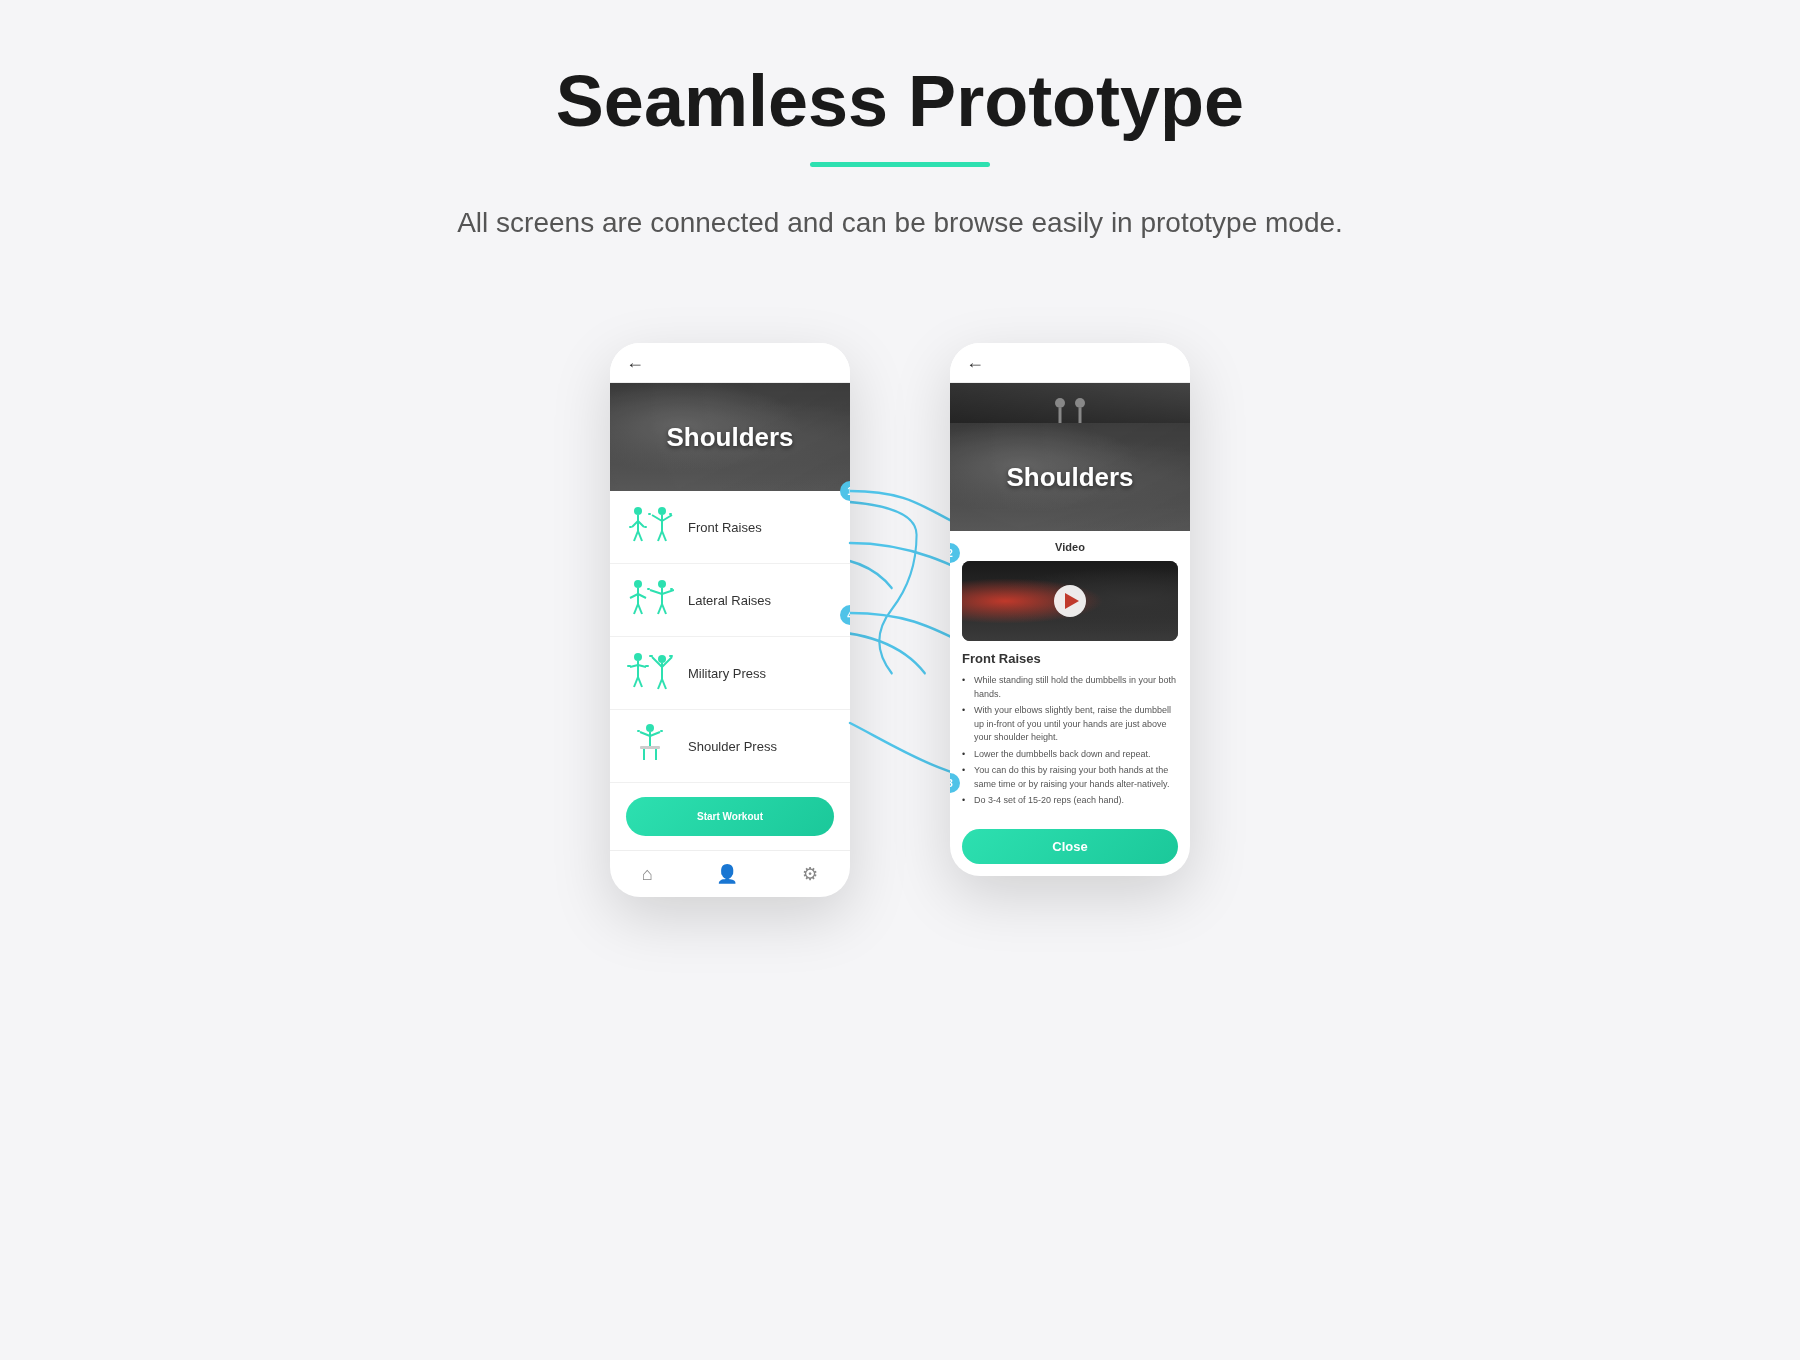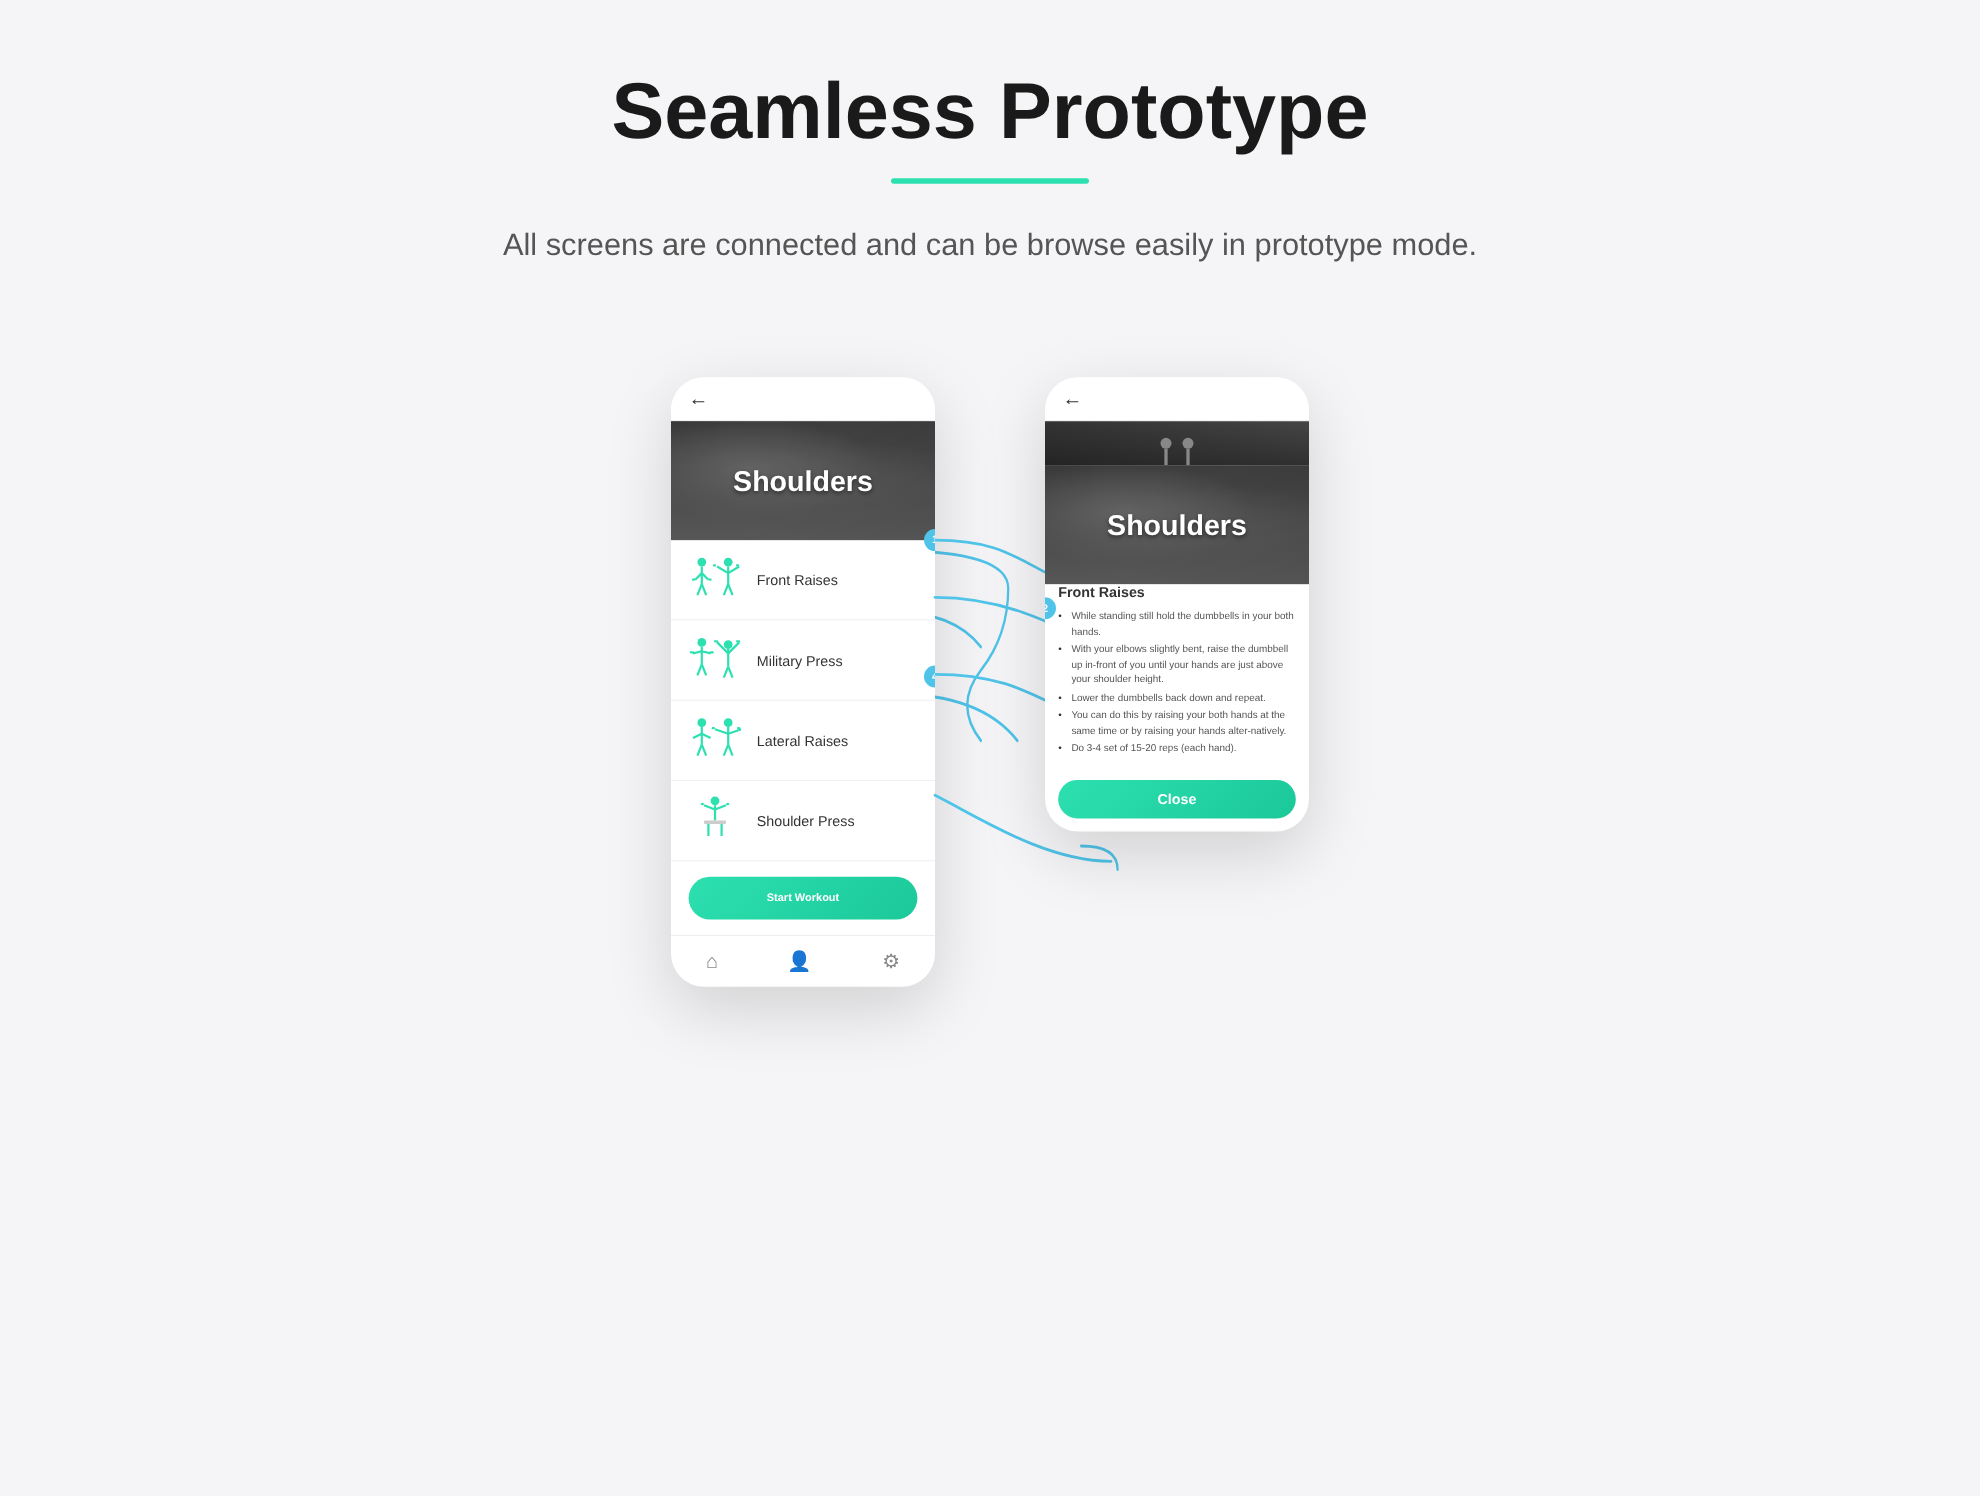--- a/index.html
+++ b/index.html
@@ -359,46 +359,20 @@
             <line x1="36" y1="18" x2="26" y2="12" stroke="#2de0b0" stroke-width="2"></line>
             <line x1="36" y1="18" x2="46" y2="12" stroke="#2de0b0" stroke-width="2"></line>
             <line x1="36" y1="28" x2="32" y2="38" stroke="#2de0b0" stroke-width="2"></line>
             <line x1="36" y1="28" x2="40" y2="38" stroke="#2de0b0" stroke-width="2"></line>
 
             <rect x="22" y="10" width="3" height="2" fill="#2de0b0" rx="1"></rect>
             <rect x="43" y="10" width="3" height="2" fill="#2de0b0" rx="1"></rect>
           </svg>
         </div>
         <span class="exercise-name">Front Raises</span>
-      </div>
-
-      <div class="exercise-item">
-        <div class="exercise-icon">
-          <svg viewBox="0 0 48 48" width="48" height="48">
-
-            <circle cx="12" cy="8" r="4" fill="#2de0b0"></circle>
-            <line x1="12" y1="12" x2="12" y2="28" stroke="#2de0b0" stroke-width="2"></line>
-            <line x1="12" y1="16" x2="4" y2="18" stroke="#2de0b0" stroke-width="2"></line>
-            <line x1="12" y1="16" x2="20" y2="18" stroke="#2de0b0" stroke-width="2"></line>
-            <rect x="1" y="16" width="4" height="2" fill="#2de0b0" rx="1"></rect>
-            <rect x="19" y="16" width="4" height="2" fill="#2de0b0" rx="1"></rect>
-            <line x1="12" y1="28" x2="8" y2="38" stroke="#2de0b0" stroke-width="2"></line>
-            <line x1="12" y1="28" x2="16" y2="38" stroke="#2de0b0" stroke-width="2"></line>
-
-            <circle cx="36" cy="10" r="4" fill="#2de0b0"></circle>
-            <line x1="36" y1="14" x2="36" y2="30" stroke="#2de0b0" stroke-width="2"></line>
-            <line x1="36" y1="18" x2="26" y2="8" stroke="#2de0b0" stroke-width="2"></line>
-            <line x1="36" y1="18" x2="46" y2="8" stroke="#2de0b0" stroke-width="2"></line>
-            <rect x="23" y="6" width="4" height="2" fill="#2de0b0" rx="1"></rect>
-            <rect x="43" y="6" width="4" height="2" fill="#2de0b0" rx="1"></rect>
-            <line x1="36" y1="30" x2="32" y2="40" stroke="#2de0b0" stroke-width="2"></line>
-            <line x1="36" y1="30" x2="40" y2="40" stroke="#2de0b0" stroke-width="2"></line>
-          </svg>
-        </div>
-        <span class="exercise-name">Military Press</span>
       </div>
 
       <div class="exercise-item">
         <div class="exercise-icon">
           <svg viewBox="0 0 48 48" width="48" height="48">
             <circle cx="12" cy="8" r="4" fill="#2de0b0"></circle>
             <line x1="12" y1="12" x2="12" y2="28" stroke="#2de0b0" stroke-width="2"></line>
             <line x1="12" y1="18" x2="4" y2="22" stroke="#2de0b0" stroke-width="2"></line>
             <line x1="12" y1="18" x2="20" y2="22" stroke="#2de0b0" stroke-width="2"></line>
             <line x1="12" y1="28" x2="8" y2="38" stroke="#2de0b0" stroke-width="2"></line>
@@ -413,20 +387,46 @@
             <line x1="36" y1="28" x2="40" y2="38" stroke="#2de0b0" stroke-width="2"></line>
           </svg>
         </div>
         <span class="exercise-name">Lateral Raises</span>
       </div>
 
       <div class="exercise-item">
         <div class="exercise-icon">
           <svg viewBox="0 0 48 48" width="48" height="48">
 
+            <circle cx="12" cy="8" r="4" fill="#2de0b0"></circle>
+            <line x1="12" y1="12" x2="12" y2="28" stroke="#2de0b0" stroke-width="2"></line>
+            <line x1="12" y1="16" x2="4" y2="18" stroke="#2de0b0" stroke-width="2"></line>
+            <line x1="12" y1="16" x2="20" y2="18" stroke="#2de0b0" stroke-width="2"></line>
+            <rect x="1" y="16" width="4" height="2" fill="#2de0b0" rx="1"></rect>
+            <rect x="19" y="16" width="4" height="2" fill="#2de0b0" rx="1"></rect>
+            <line x1="12" y1="28" x2="8" y2="38" stroke="#2de0b0" stroke-width="2"></line>
+            <line x1="12" y1="28" x2="16" y2="38" stroke="#2de0b0" stroke-width="2"></line>
+
+            <circle cx="36" cy="10" r="4" fill="#2de0b0"></circle>
+            <line x1="36" y1="14" x2="36" y2="30" stroke="#2de0b0" stroke-width="2"></line>
+            <line x1="36" y1="18" x2="26" y2="8" stroke="#2de0b0" stroke-width="2"></line>
+            <line x1="36" y1="18" x2="46" y2="8" stroke="#2de0b0" stroke-width="2"></line>
+            <rect x="23" y="6" width="4" height="2" fill="#2de0b0" rx="1"></rect>
+            <rect x="43" y="6" width="4" height="2" fill="#2de0b0" rx="1"></rect>
+            <line x1="36" y1="30" x2="32" y2="40" stroke="#2de0b0" stroke-width="2"></line>
+            <line x1="36" y1="30" x2="40" y2="40" stroke="#2de0b0" stroke-width="2"></line>
+          </svg>
+        </div>
+        <span class="exercise-name">Military Press</span>
+      </div>
+
+      <div class="exercise-item">
+        <div class="exercise-icon">
+          <svg viewBox="0 0 48 48" width="48" height="48">
+
             <circle cx="24" cy="6" r="4" fill="#2de0b0"></circle>
             <line x1="24" y1="10" x2="24" y2="24" stroke="#2de0b0" stroke-width="2"></line>
             <rect x="14" y="24" width="20" height="3" fill="#ccc" rx="1"></rect>
             <line x1="24" y1="14" x2="14" y2="10" stroke="#2de0b0" stroke-width="2"></line>
             <line x1="24" y1="14" x2="34" y2="10" stroke="#2de0b0" stroke-width="2"></line>
             <rect x="11" y="8" width="3" height="2" fill="#2de0b0" rx="1"></rect>
             <rect x="34" y="8" width="3" height="2" fill="#2de0b0" rx="1"></rect>
             <line x1="18" y1="27" x2="18" y2="38" stroke="#2de0b0" stroke-width="2"></line>
             <line x1="30" y1="27" x2="30" y2="38" stroke="#2de0b0" stroke-width="2"></line>
           </svg>
@@ -485,20 +485,29 @@
       </svg>
     </div>
 
     
     <div class="phone-hero">
       <div class="phone-hero-gym"></div>
       <span class="phone-hero-title">Shoulders</span>
     </div>
 
     
+    <div class="video-section">
+      <div class="video-label">Video</div>
+      <div class="video-thumbnail">
+        <div class="video-thumbnail-gym"></div>
+        <div class="play-button">
+          <div class="play-triangle"></div>
+        </div>
+      </div>
+    </div>
 
     
     <div class="exercise-detail">
       <div class="exercise-detail-title">Front Raises</div>
       <ul class="exercise-detail-list">
         <li>While standing still hold the dumbbells in your both hands.</li>
         <li>With your elbows slightly bent, raise the dumbbell up in-front of you until your hands are just above your shoulder height.</li>
         <li>Lower the dumbbells back down and repeat.</li>
         <li>You can do this by raising your both hands at the same time or by raising your hands alter-natively.</li>
         <li>Do 3-4 set of 15-20 reps (each hand).</li>

